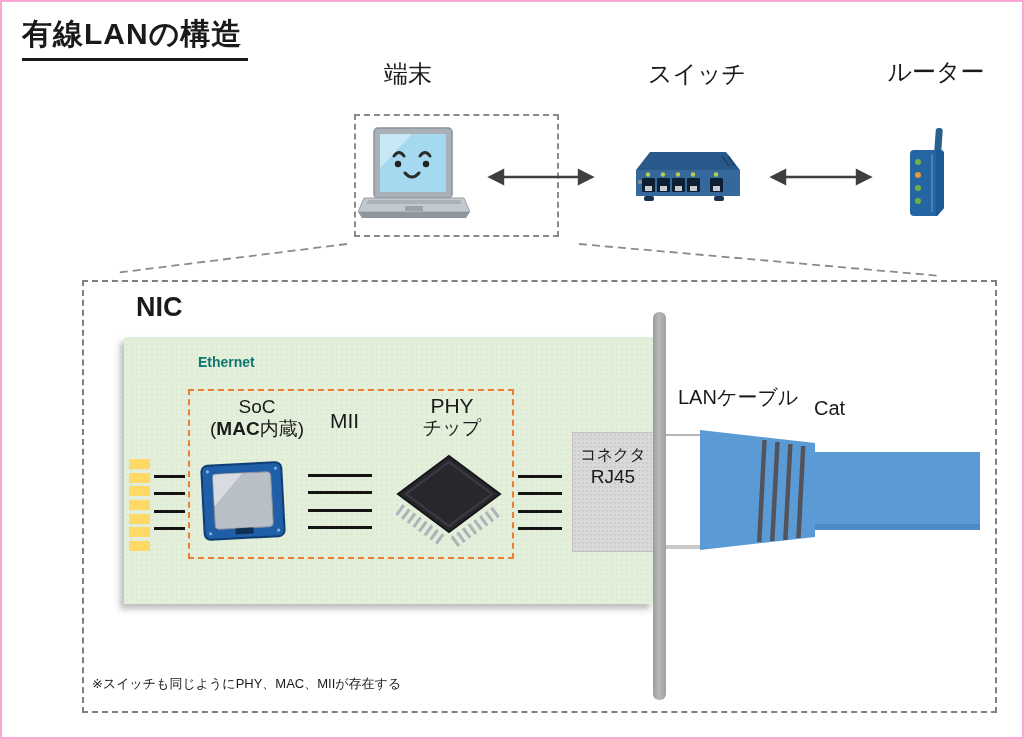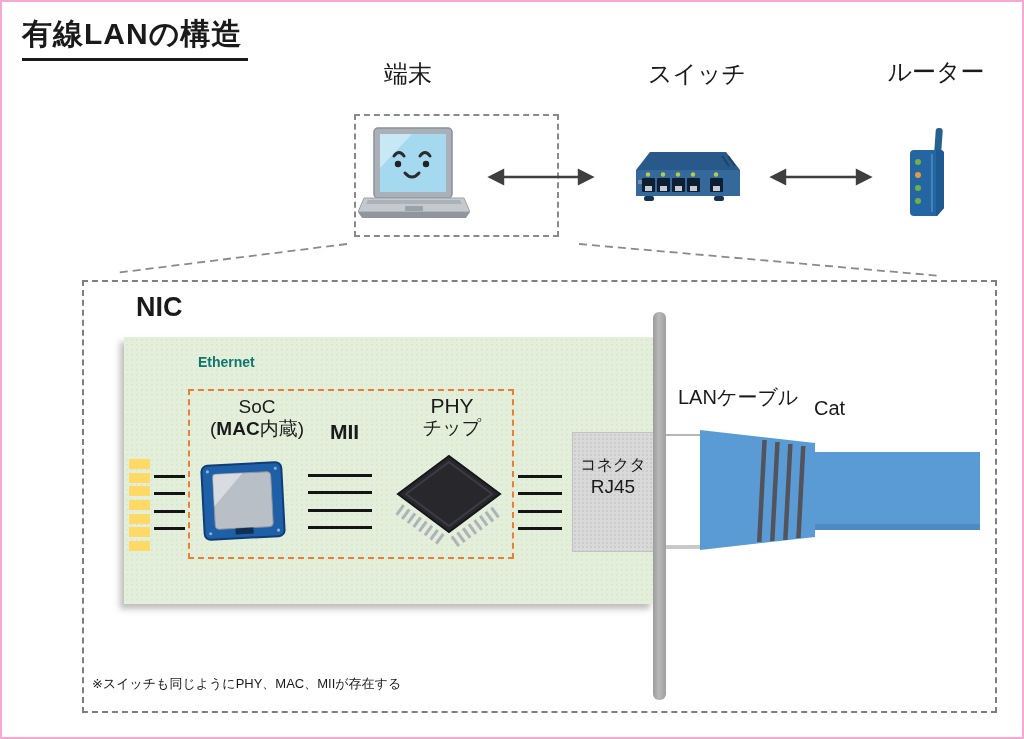--- a/index.html
+++ b/index.html
@@ -57,33 +57,33 @@
   .bus3 { left: 516px; top: 473px; width: 44px; }
 
   .ethernet-label { left: 196px; top: 352px; font-size: 14px; font-weight: bold; color: #0f766e; }
   .ethernet-box {
     left: 186px; top: 387px; width: 326px; height: 170px;
     border: 2.5px dashed #ed7d31;
   }
 
   .chip-label { text-align: center; font-size: 19px; line-height: 22px; white-space: nowrap; }
   .soc-label { left: 190px; top: 394px; width: 130px; }
-  .mii-label { left: 315px; top: 419px; width: 55px; font-weight: bold; font-size: 21px; }
+  .mii-label { left: 315px; top: 408px; width: 55px; font-weight: normal; font-size: 21px; }
   .phy-label { left: 400px; top: 393px; width: 100px; }
   .phy-label .l1 { font-weight: normal; font-size: 21px; }
 
   .connector-box {
     left: 570px; top: 430px; width: 82px; height: 120px;
     background-color: #d9d9d9;
     background-image: radial-gradient(#cccccc 1px, transparent 1px);
     background-size: 4px 4px;
     border: 1px solid #c2c2c2;
     text-align: center;
   }
-  .connector-box .l1 { font-size: 16px; margin-top: 22px; }
+  .connector-box .l1 { font-size: 16px; margin-top: 12px; }
   .connector-box .l2 { font-size: 19px; }
 
   .bracket-bar {
     left: 651px; top: 310px; width: 13px; height: 388px;
     background: linear-gradient(90deg, #9c9c9c, #b8b8b8 45%, #a0a0a0);
     border-radius: 6px;
     z-index: 6;
   }
 
   .cable-label { font-size: 20px; white-space: nowrap; }

